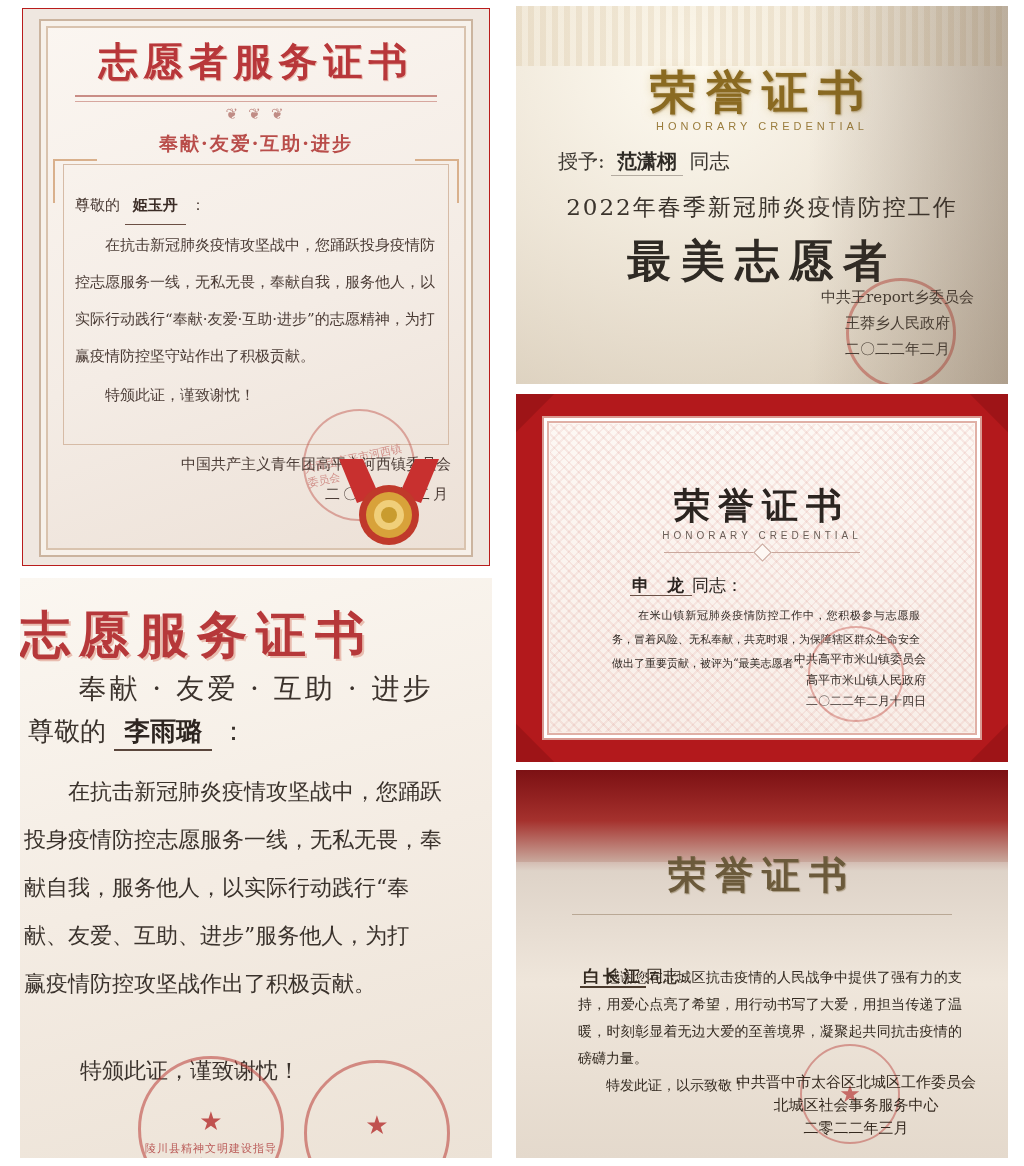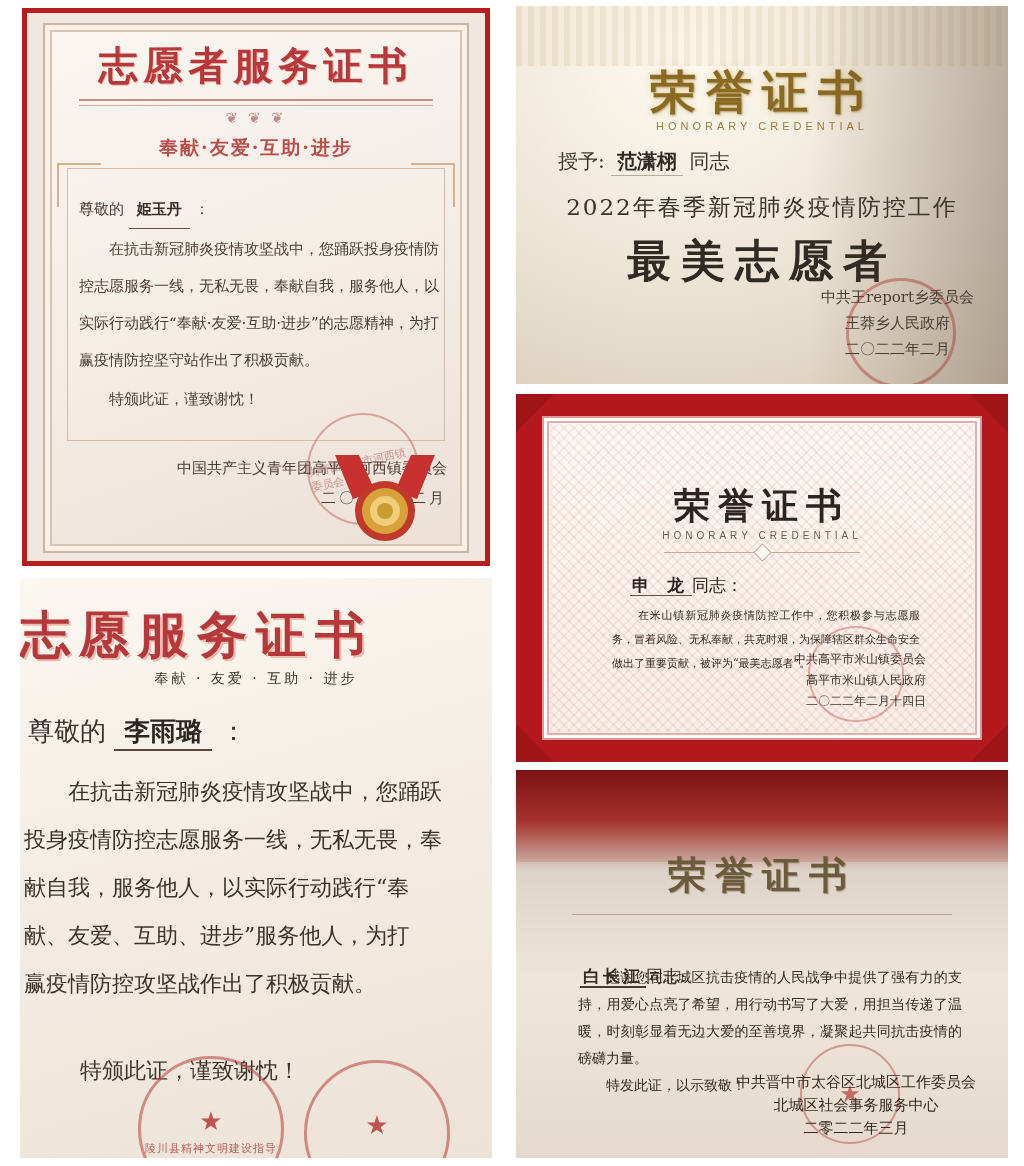--- a/index.html
+++ b/index.html
@@ -22,21 +22,21 @@
   .cert {
     position: absolute;
     overflow: hidden;
     box-sizing: border-box;
   }
 
   
   #cert1 {
     left: 22px; top: 8px; width: 468px; height: 558px;
     background: #efe7e0;
-    border: 5px solid #b91c1c;
+    border: 1px solid #b91c1c;
   }
   #cert1 .paper {
     position: absolute; left: 16px; top: 10px; right: 16px; bottom: 8px;
     background: linear-gradient(160deg,#fbf6f1 0%,#f4ece5 55%,#ece0d6 100%);
     border: 2px solid #cbb49f;
     box-shadow: inset 0 0 0 5px #f7f1ea, inset 0 0 0 7px #d9c3ae;
   }
   #cert1 .c1-title {
     position: absolute; top: 26px; left: 0; right: 0;
     text-align: center;
@@ -238,21 +238,21 @@
     background: linear-gradient(165deg,#fbf7f1 0%,#f4ece3 50%,#ece2d6 100%);
   }
   #cert4 .c4-title {
     position: absolute; top: 24px; left: 0; right: 0; text-align: left;
     font-family: "DejaVu Serif", serif; font-weight: bold;
     font-size: 50px; letter-spacing: 9px; color: #b6383a;
     text-shadow: 2px 2px 0 #e9bdb0;
   }
   #cert4 .c4-motto {
     position: absolute; top: 92px; left: 0; right: 0; text-align: center;
-    font-family: "DejaVu Serif", serif; font-size: 14px; letter-spacing: 3px;
+    font-family: "DejaVu Serif", serif; font-size: 28px; letter-spacing: 3px;
     color: #3c332d;
   }
   #cert4 .c4-salut {
     position: absolute; top: 136px; left: 8px;
     font-family: "DejaVu Serif", serif; font-size: 26px; color: #3a322c;
   }
   #cert4 .c4-salut .nm {
     display: inline-block; border-bottom: 2px solid #5a463c;
     padding: 0 10px; font-weight: bold; color: #2d2520;
   }

